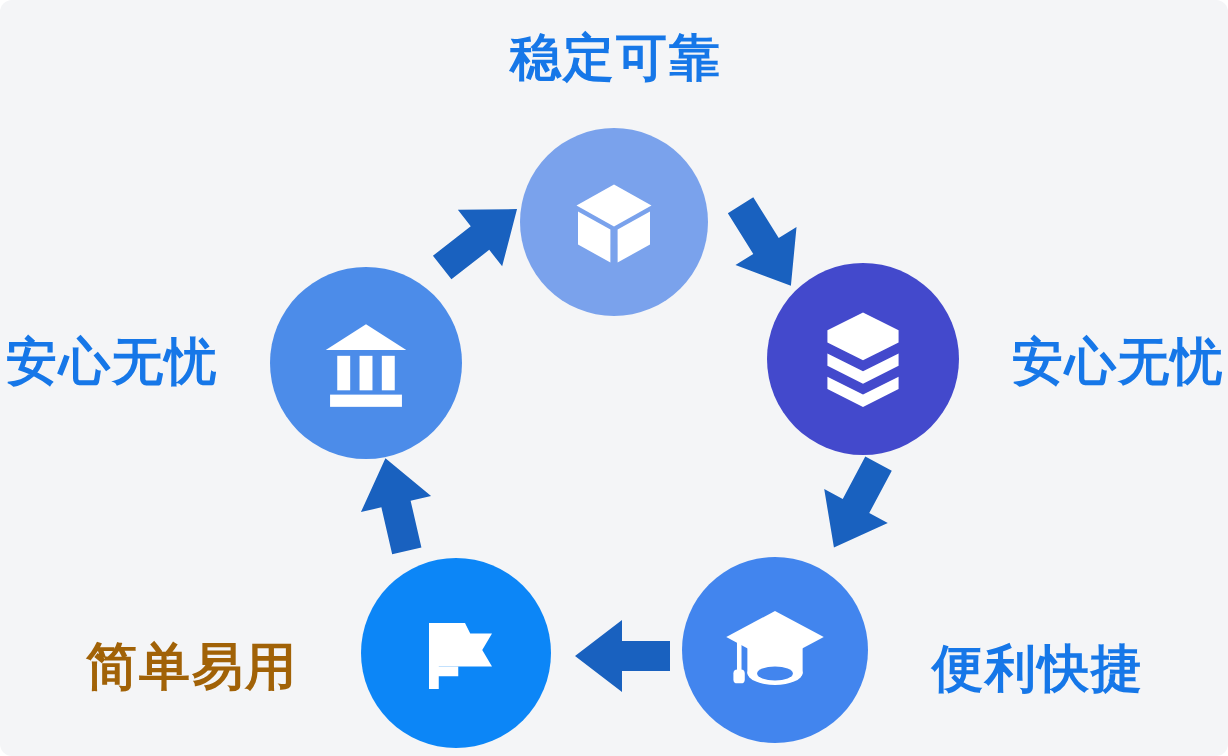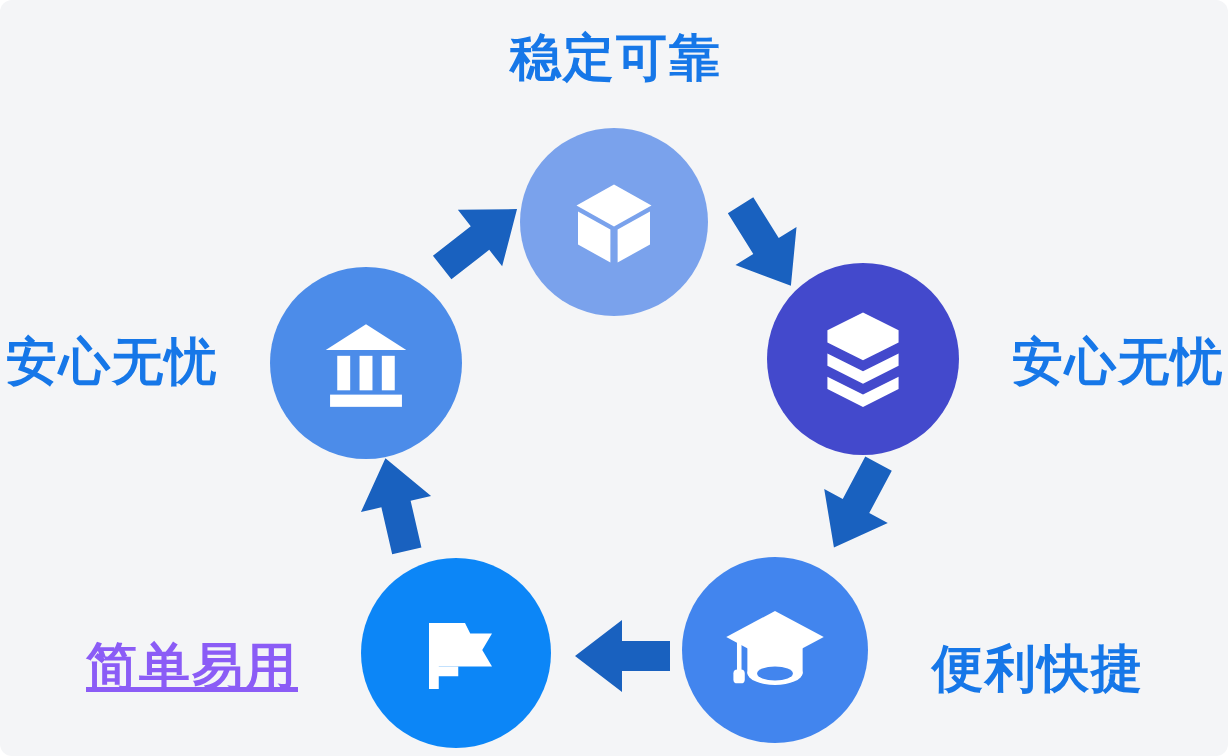--- a/index.html
+++ b/index.html
@@ -45,21 +45,21 @@
   .arrow-5{left:346px;top:454px;transform:rotate(-103deg);}
 </style>
 </head>
 <body>
 
 <div class="canvas" style="background: rgb(244, 245, 247);">
 
   <div class="label label-top" style="color: rgb(22, 119, 232);">稳定可靠</div>
   <div class="label label-right" style="color: rgb(22, 119, 232);">安心无忧</div>
   <div class="label label-bottom-right" style="color: rgb(22, 119, 232);">便利快捷</div>
-  <div class="label label-bottom-left" style="color: #8b5cf6; text-decoration: underline;">简单易用</div>
+  <div class="label label-bottom-left" style="color: #a16207;">简单易用</div>
   <div class="label label-left" style="color: rgb(22, 119, 232);">安心无忧</div>
 
   <div class="circle circle-top" style="background: rgb(122, 162, 236);">
     <svg class="icon" width="96" height="96" viewBox="0 0 64 64" fill="#ffffff">
       <polygon points="32,7 57,21 32,35 7,21"></polygon>
       <polygon points="8,25 29.6,37 29.6,59 8,47"></polygon>
       <polygon points="56,25 34.4,37 34.4,59 56,47"></polygon>
     </svg>
   </div>
 

